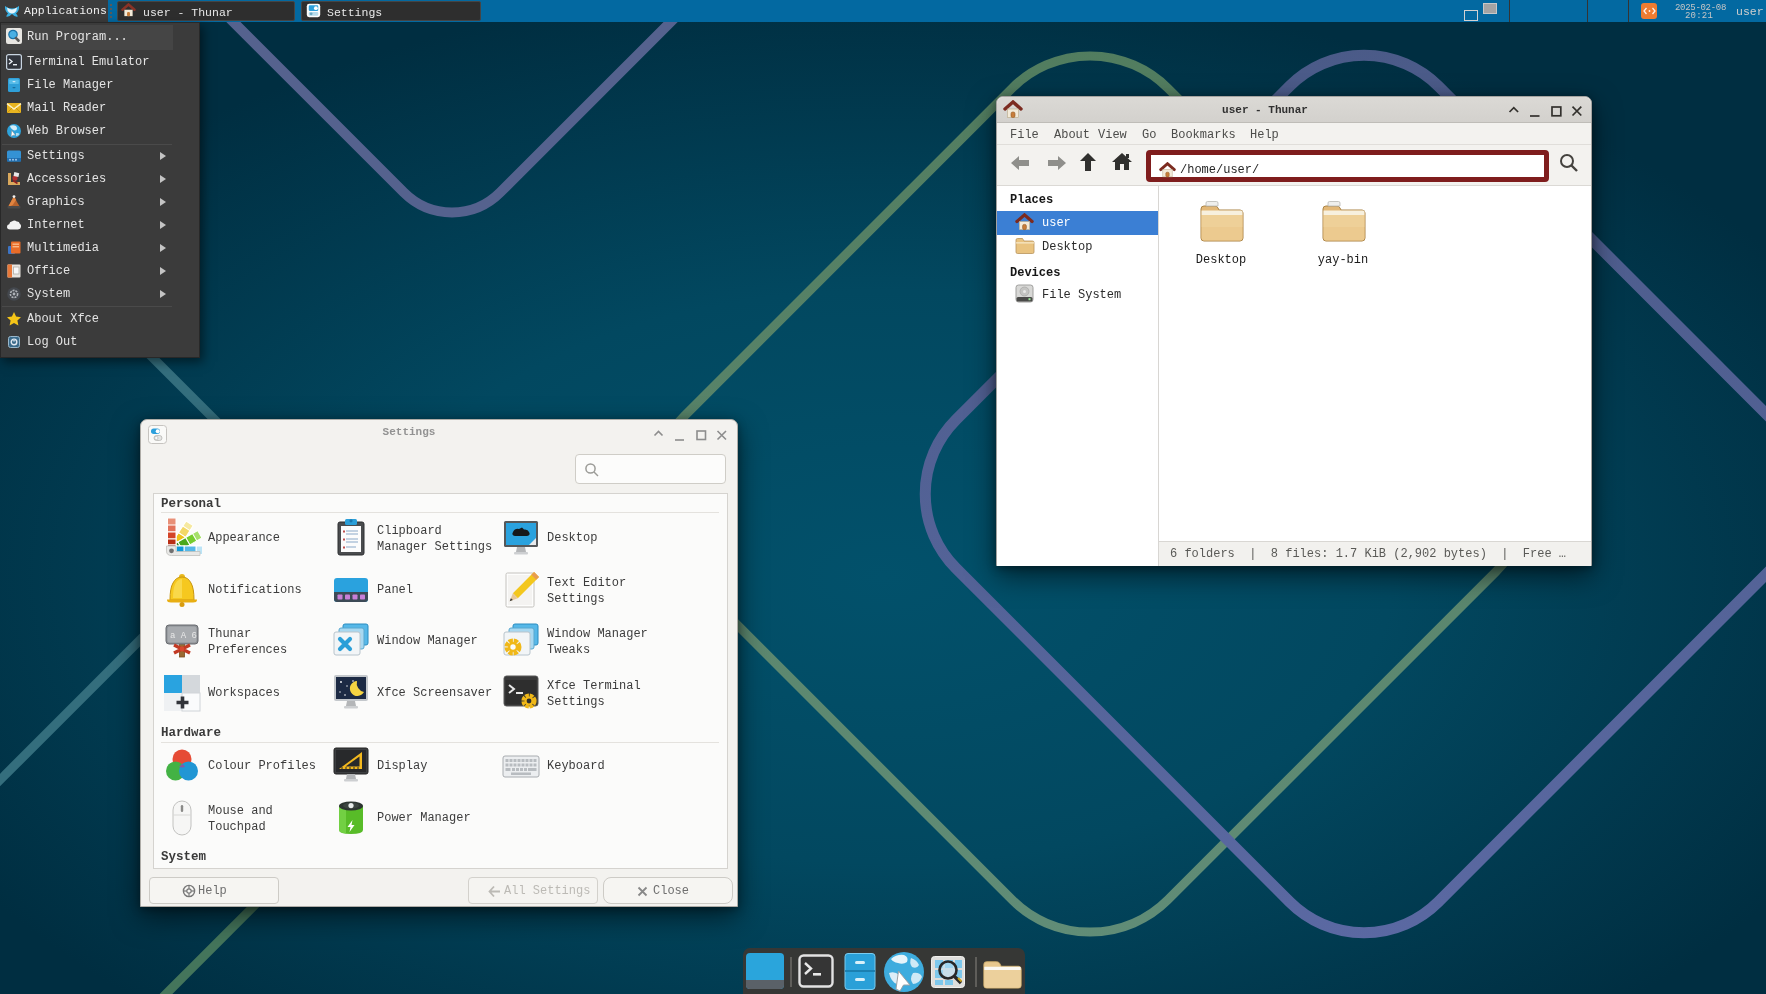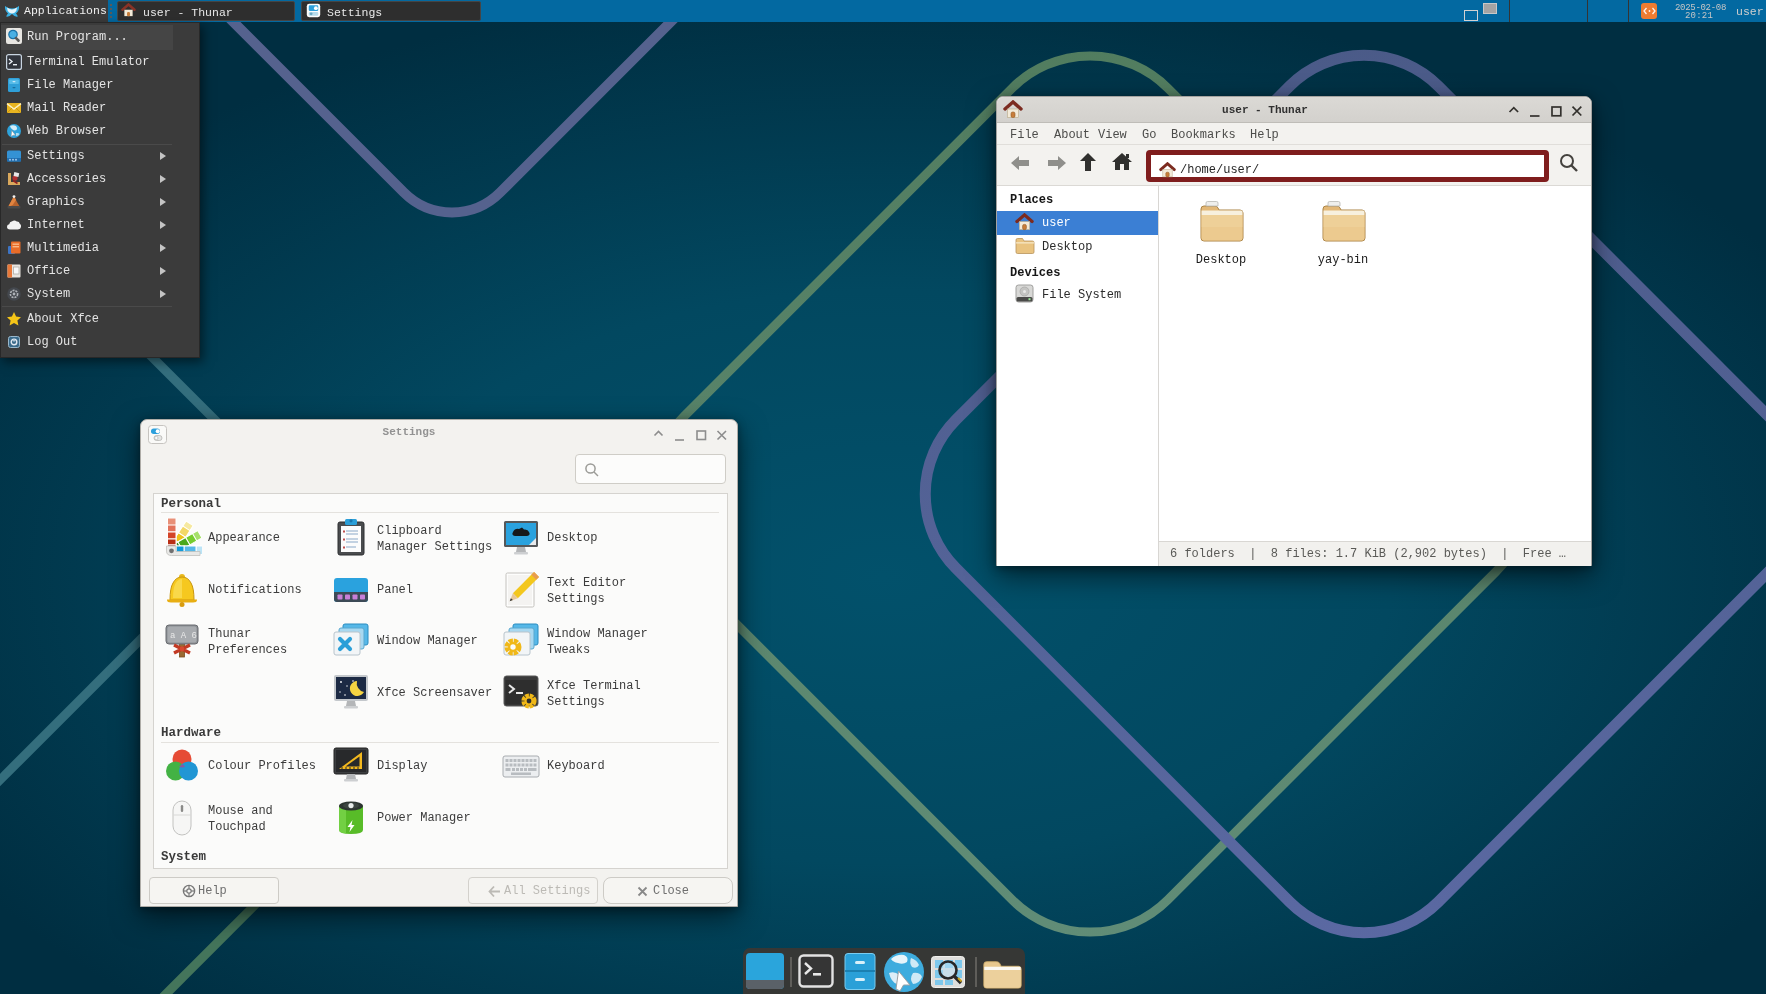--- a/index.html
+++ b/index.html
@@ -403,20 +403,30 @@
     <rect x="3" y="11" width="26" height="23" rx="2" fill="#f2f5f7" stroke="#b8c4cc"></rect>
     <g transform="translate(12 26)">
             <circle r="6" fill="none" stroke="#f0b818" stroke-width="5" stroke-dasharray="3.9 0.81"></circle>
             <circle r="5" fill="#f0b818"></circle>
             <circle r="2.7" fill="#fbfbfa"></circle>
           </g>
   </svg>
         <div class="slb" style="top:5px; line-height:16px;">Window Manager<br>Tweaks</div>
       </div>
 
+  <div class="sit" style="left:21px; top:253px;">
+        <svg class="sic" viewBox="0 0 40 40">
+    <rect x="2" y="2" width="18" height="18" fill="#29a3e0"></rect>
+    <rect x="20" y="2" width="18" height="18" fill="#d4d8dc"></rect>
+    <rect x="2" y="20" width="18" height="18" fill="#eff1f3"></rect>
+    <rect x="20" y="20" width="18" height="18" fill="#fafbfc" stroke="#d0d4d8"></rect>
+    <path d="M 14.5 29.5 H 26.5 M 20.5 23.5 V 35.5" stroke="#32343a" stroke-width="3.6"></path>
+  </svg>
+        <div class="slb" style="top:13px;">Workspaces</div>
+      </div>
   <div class="sit" style="left:190px; top:253px;">
         <svg class="sic" viewBox="0 0 40 40">
     <rect x="3" y="2" width="34" height="26" rx="2" fill="#c4c8cc"></rect>
     <rect x="5" y="4" width="30" height="22" fill="#1c2a44"></rect>
     <g fill="#fff">
             <circle cx="10" cy="9" r="0.9"></circle>
             <circle cx="16" cy="13" r="0.7"></circle>
             <circle cx="9" cy="19" r="0.7"></circle>
             <circle cx="22" cy="8" r="0.8"></circle>
             <circle cx="14" cy="22" r="0.8"></circle>

